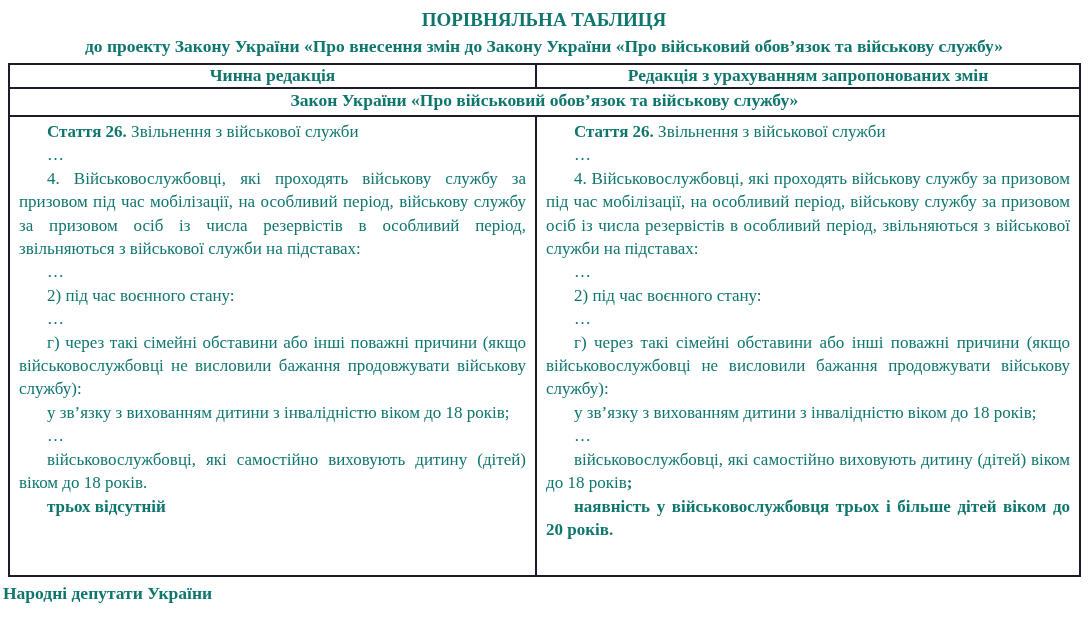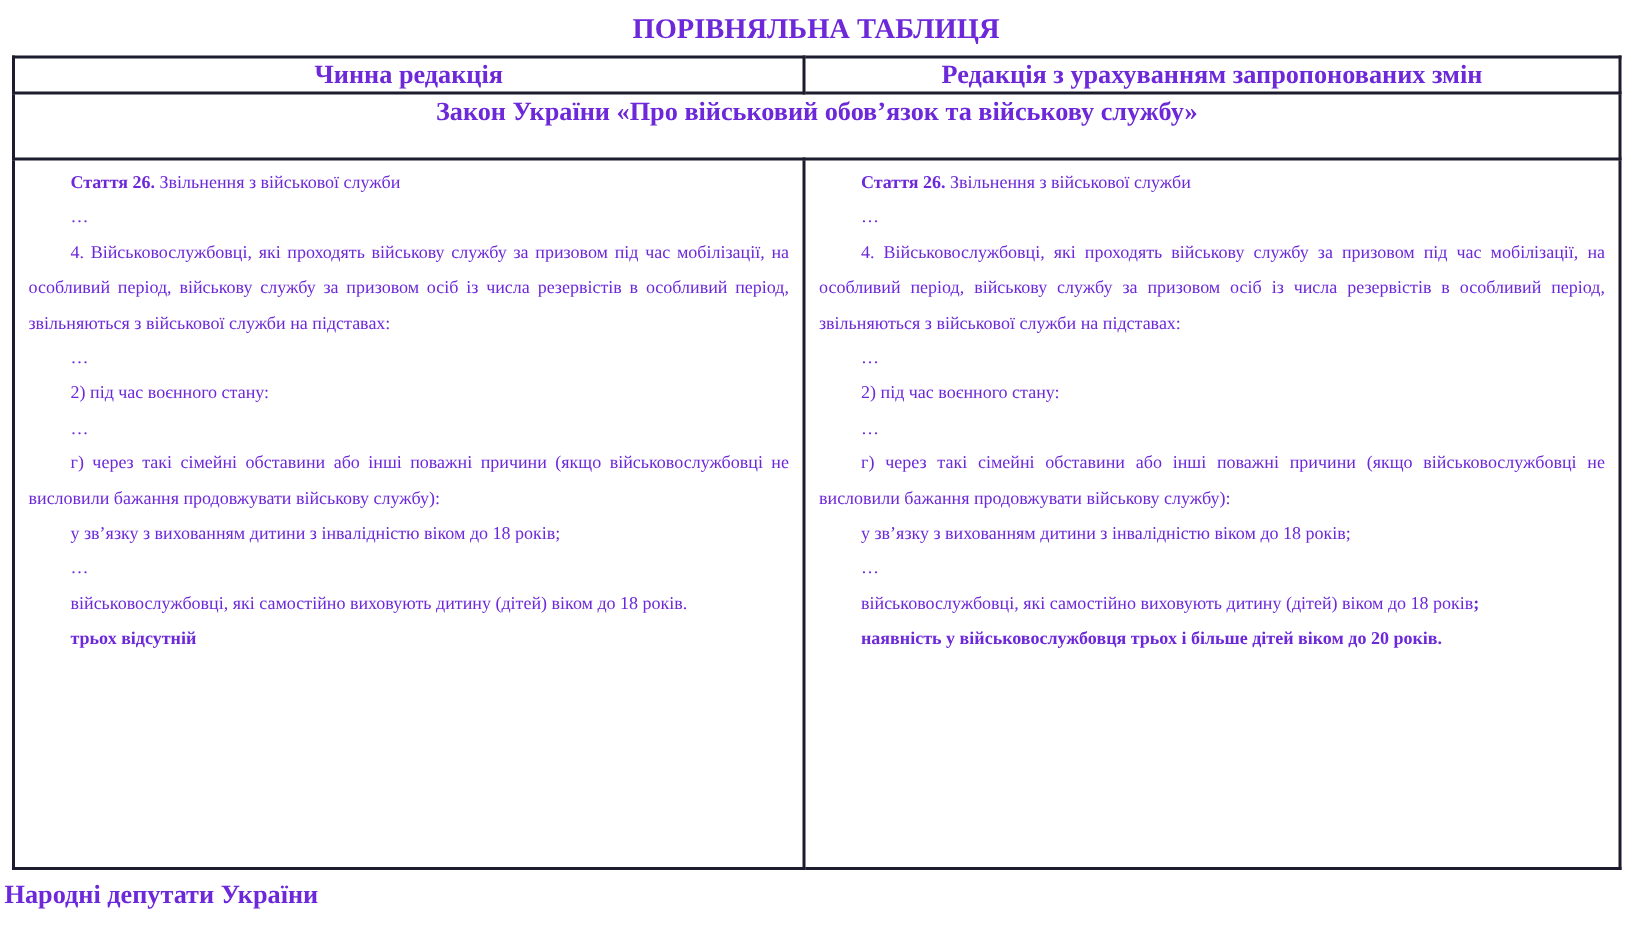--- a/index.html
+++ b/index.html
@@ -4,21 +4,21 @@
 <style>
   html, body {
     margin: 0;
     padding: 0;
     background: #ffffff;
   }
   .page {
     width: 1088px;
     height: 620px;
     background: #ffffff;
-    color: #6d28d9;
+    color: #0f766e;
     font-family: "Liberation Serif", "DejaVu Serif", serif;
     overflow: hidden;
     box-sizing: border-box;
   }
   .title-block {
     padding-top: 7px;
     text-align: center;
     font-weight: bold;
   }
   .title-main {
@@ -44,27 +44,27 @@
     font-size: 17.5px;
     font-weight: bold;
     text-align: center;
     padding: 0 0 1px 0;
     height: 20px;
   }
   td.law-row {
     font-size: 17.5px;
     font-weight: bold;
     text-align: center;
-    padding: 1px 0 20px 0;
+    padding: 1px 0 4px 0;
   }
   td.body-cell {
     vertical-align: top;
-    padding: 3px 9px 20px 9px;
+    padding: 3px 9px 7px 9px;
     height: 448px;
-    font-size: 12px;
+    font-size: 17px;
     font-family: Liberation Serif, serif;
   }
   .para {
     margin: 0;
     text-indent: 28px;
     text-align: justify;
     line-height: 23.4px;
   }
   .b { font-weight: bold; }
   .signature {
@@ -74,20 +74,21 @@
     line-height: 22px;
   }
 </style>
 </head>
 <body>
 
 <div class="page">
 
   <header class="title-block">
     <div class="title-main">ПОРІВНЯЛЬНА ТАБЛИЦЯ</div>
+    <div class="title-sub">до проекту Закону України «Про внесення змін до Закону України «Про військовий обов’язок та військову службу»</div>
   </header>
 
   <table class="cmp">
     <colgroup>
       <col class="c-left">
       <col class="c-right">
     </colgroup>
     <tbody>
       <tr>
         <th class="col-header">Чинна редакція</th>

